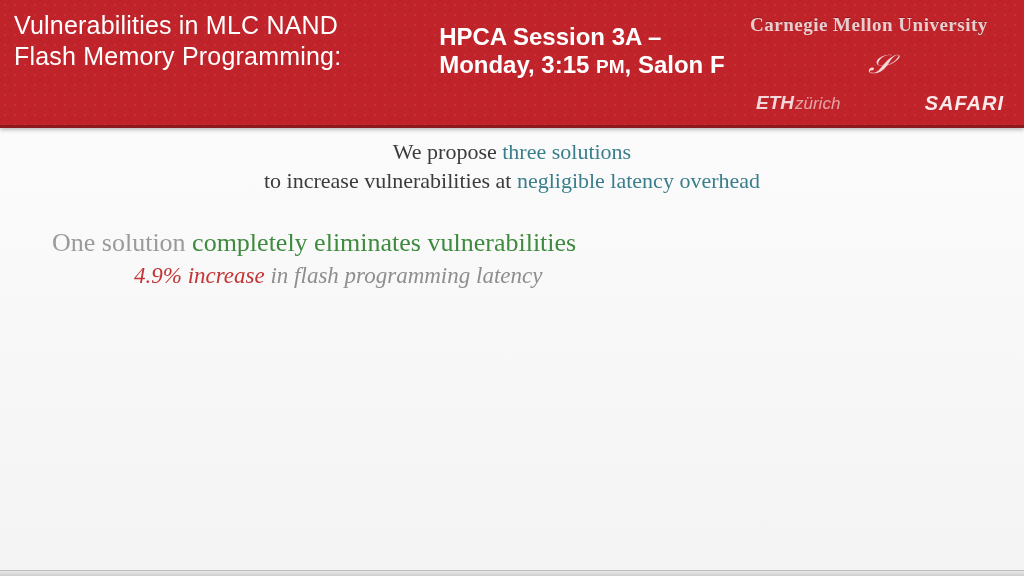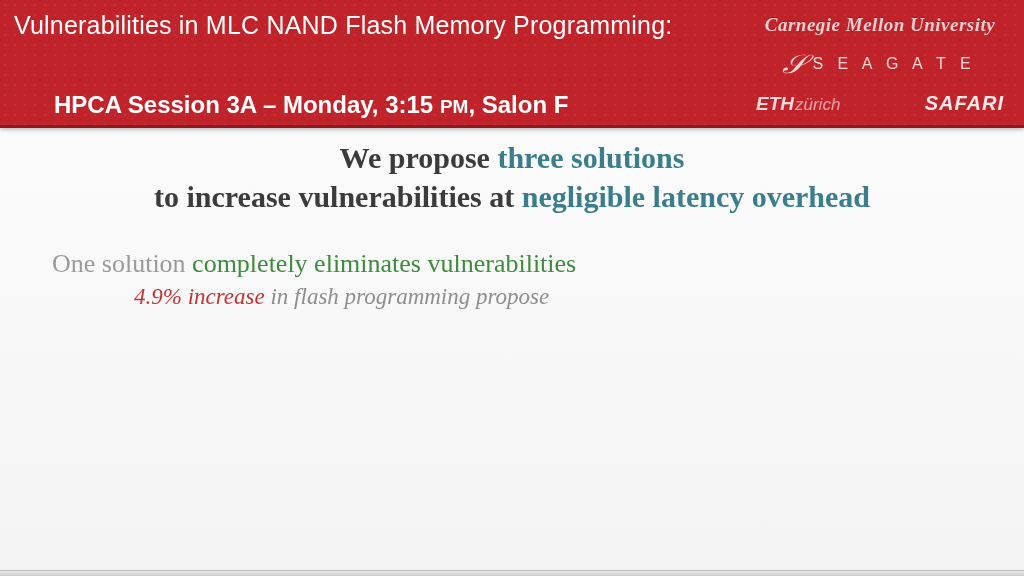--- a/index.html
+++ b/index.html
@@ -15,37 +15,37 @@
       radial-gradient(rgba(0,0,0,.06) 1px, transparent 1px);
     background-size: 10px 10px, 10px 10px;
     background-position: 0 0, 5px 5px;
     color: #fff;
     padding: 10px 14px 6px 14px;
     border-bottom: 3px solid #8d1a1f;
     box-shadow: 0 2px 4px rgba(0,0,0,.25);
     display: flex;
     gap: 10px;
   }
-  .header-left { flex: 1 1 auto; display: flex; flex-direction: column; justify-content: space-between; }
+  .header-left { flex: 1 1 auto; display: flex; flex-direction: row; justify-content: space-between; }
   .title { font-size: 25px; font-weight: 400; line-height: 1.25; letter-spacing: .2px; }
   .session { font-size: 24px; font-weight: 700; margin-top: 13px; padding-left: 40px; }
   .pm { font-size: 19px; font-weight: 700; }
 
   .logos { width: 260px; flex: 0 0 260px; display: flex; flex-direction: column; justify-content: space-between; padding: 4px 0 4px 0; }
-  .logo-row-top { text-align: center; font-family: Georgia, 'Times New Roman', serif; font-style: italic; font-size: 19px; letter-spacing: .5px; color: rgba(255,255,255,.78); text-shadow: 0 -1px 0 rgba(0,0,0,.25); font-weight: 600; }
+  .logo-row-top { font-family: Georgia, 'Times New Roman', serif; font-size: 19px; letter-spacing: .5px; color: rgba(255,255,255,.78); text-shadow: 0 -1px 0 rgba(0,0,0,.25); font-weight: 600; }
   .logo-row-mid { display: flex; justify-content: center; align-items: center; gap: 8px; color: rgba(255,255,255,.82); letter-spacing: 5px; font-size: 16px; font-weight: 400; }
   .spiral { font-size: 26px; line-height: 1; letter-spacing: 0; font-style: italic; display: inline-block; transform: scaleX(1.2); }
-  .logo-row-bot { display: flex; justify-content: space-between; align-items: center; padding: 0 6px; color: rgba(255,255,255,.82); }
+  .logo-row-bot { display: flex; justify-content: space-between; align-items: flex-start; padding: 0 6px; color: rgba(255,255,255,.82); }
   .eth { font-style: italic; font-weight: 700; font-size: 19px; }
   .eth-sub { font-style: italic; font-weight: 400; font-size: 17px; opacity: .7; margin-left: 1px; }
   .safari { font-family: Liberation Sans, sans-serif; font-style: italic; font-weight: 700; font-size: 20px; letter-spacing: 1px; color: rgba(255,255,255,.9); }
 
   .body { padding: 10px 28px 0 28px; font-family: 'Palatino Linotype', Palatino, Georgia, serif; color: #444; }
 
-  .propose { text-align: center; font-size: 30px; line-height: 1.3; font-weight: 700; }
+  .propose { text-align: center; font-size: 22px; line-height: 1.3; font-weight: 400; }
   .propose .teal { color: #3a7e8c; }
   .dark { color:#3b3b3b; }
 
   .solution-block { margin-top: 30px; font-size: 26px; line-height: 1.35; margin-left: 24px; }
   .gray { color: #9a9a9a; }
   .green { color: #3e8a3e; }
   .detail { padding-left: 82px; font-size: 23px; font-style: italic; color: #8e8e8e; }
   .red-it { color: #c23436; }
 
   .footer-bar { position: absolute; left:0; right:0; bottom:0; height:6px; background: linear-gradient(#e9e9e9,#cfcfcf); border-top:1px solid #bcbcbc; }
@@ -61,21 +61,20 @@
         <span>Vulnerabilities in MLC NAND Flash Memory Programming:</span><br>
       </div>
       <div class="session">
         <span>HPCA Session 3A – Monday, 3:15 </span><span class="pm">PM</span><span>, Salon F</span>
       </div>
     </div>
     <div class="logos">
       <div class="logo-row-top">Carnegie Mellon University</div>
       <div class="logo-row-mid">
         <span class="spiral">𝒮</span>
-        <span>S E A G A T E</span>
       </div>
       <div class="logo-row-bot">
         <span>
           <span class="eth">ETH</span><span class="eth-sub">zürich</span>
         </span>
         <span class="safari">SAFARI</span>
       </div>
     </div>
   </div>
 
@@ -83,19 +82,19 @@
     <div class="propose">
       <span class="dark">We propose </span><span class="teal">three solutions</span><br>
       <span class="dark">to increase vulnerabilities at </span><span class="teal">negligible latency overhead</span>
     </div>
 
     <div class="solution-block">
       <div>
         <span class="gray">One solution </span><span class="green">completely eliminates vulnerabilities</span>
       </div>
       <div class="detail">
-        <span class="red-it">4.9% increase</span><span> in flash programming propose</span>
+        <span class="red-it">4.9% increase</span><span> in flash programming latency</span>
       </div>
     </div>
   </div>
 
   <div class="footer-bar"></div>
 </div>
 
 </body></html>

